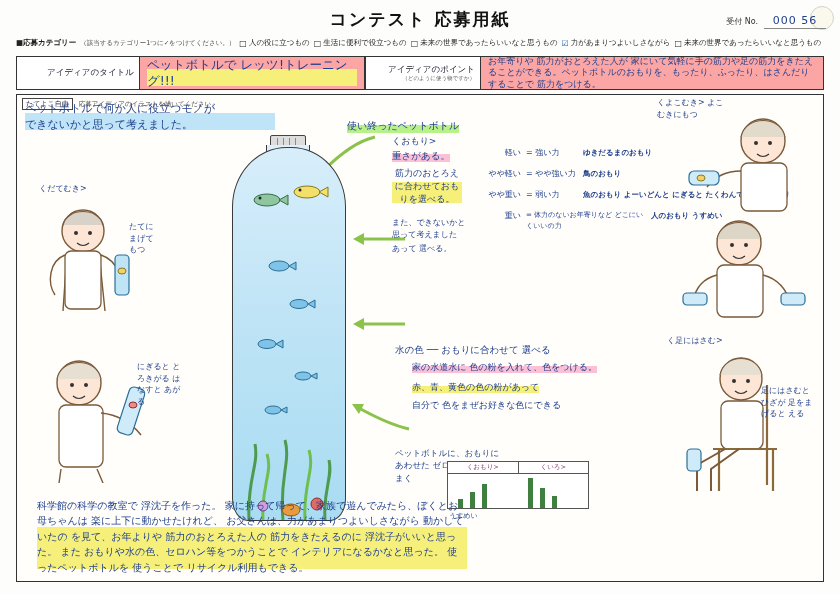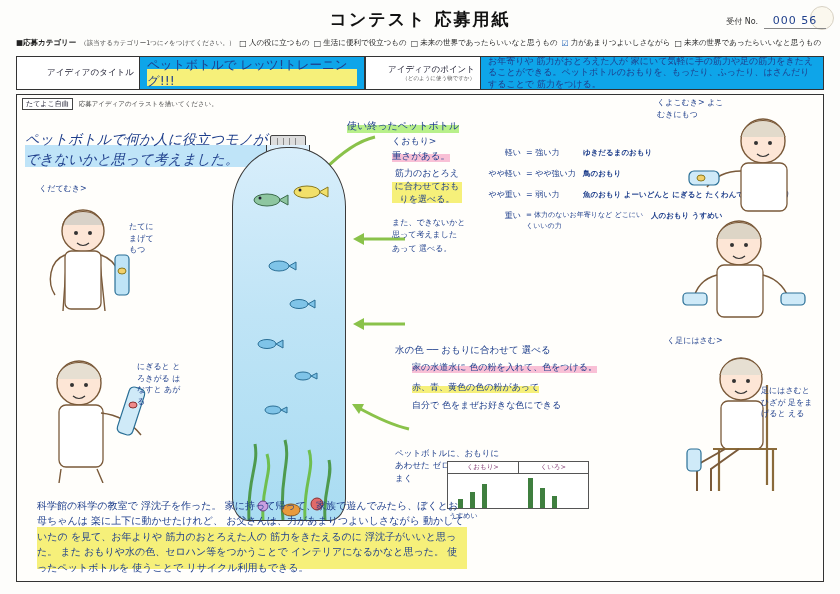--- a/index.html
+++ b/index.html
@@ -110,21 +110,21 @@
     text-align: center;
   }
   .lblbox .sub { font-size: 5.5px; color: #555; }
   .fieldbox {
     border: 1px solid #333;
     border-left: none;
     flex: 1;
     display: flex;
     align-items: center;
     padding: 16px 7px;
-    background: #0ea5e9;
+    background: #fca5a5;
     overflow: hidden;
   }
   .hand {
     font-family: "DejaVu Sans", sans-serif;
     color: #1f3f8c;
     font-size: 11px;
     line-height: 1.25;
   }
   .hl-y { background: linear-gradient(transparent 38%, #f6f07a 38%, #f6f07a 92%, transparent 92%); }
   .hl-g { background: linear-gradient(transparent 38%, #b8f08a 38%, #b8f08a 92%, transparent 92%); }
@@ -285,21 +285,21 @@
     </div>
   </div>
 
   <div class="canvas">
 
     <div class="canvas-hdr">
       <span class="tag">たてよこ自由</span>
       <span class="note">応募アイディアのイラストを描いてください。</span>
     </div>
 
-    <div class="note-text hand hl-b" style="left:8px; top:34px; width:250px; font-size:14px;font-style:italic;">ペットボトルで何か人に役立つモノが
+    <div class="note-text hand hl-b" style="left:8px; top:6px; width:250px; font-size:11px;">ペットボトルで何か人に役立つモノが
 できないかと思って考えました。</div>
 
     <div class="note-text hand hl-g" style="left:330px; top:24px; font-size:10px;">使い終ったペットボトル</div>
     <svg class="arrow" style="left:300px;top:36px" width="60" height="46">
       <path d="M58 6 C40 10 24 22 6 40" stroke="#8ac24a" stroke-width="3" fill="none"></path>
       <path d="M4 42 L14 34 L14 44 Z" fill="#8ac24a"></path>
     </svg>
 
     <div class="bottle-wrap">
       <div class="cap">

